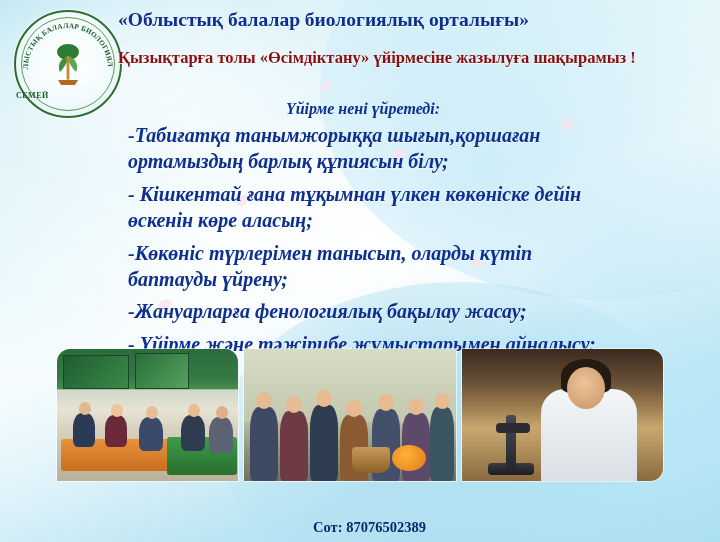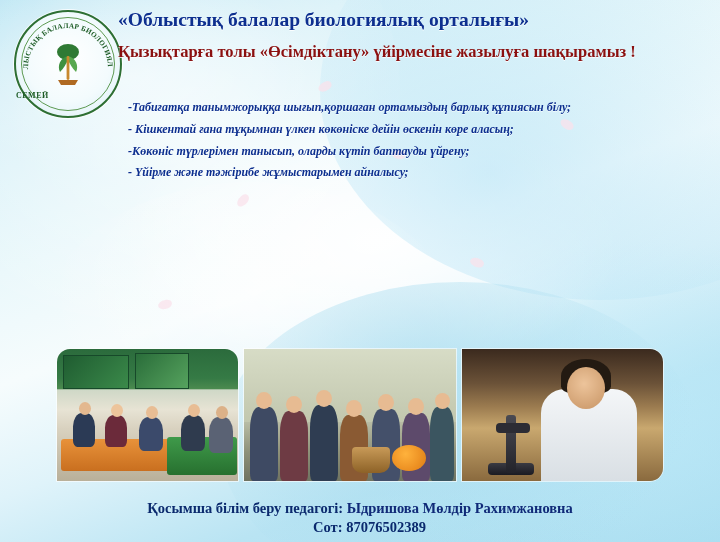--- a/index.html
+++ b/index.html
@@ -108,21 +108,21 @@
     text-align: left;
   }
   .title-main {
     font-size: 19.5px;
     font-weight: bold;
     color: #0d2f8f;
     line-height: 1.25;
     text-shadow: 0 1px 0 rgba(255,255,255,0.85);
   }
   .title-sub {
-    margin-top: 8px;
+    margin-top: 14px;
     font-size: 16.5px;
     font-weight: bold;
     color: #8a1010;
     line-height: 1.45;
     text-shadow: 0 1px 0 rgba(255,255,255,0.8);
   }
 
   .body-block {
     position: absolute;
     left: 128px;
@@ -132,21 +132,21 @@
   }
   .lead {
     text-align: center;
     font-size: 16px;
     font-weight: bold;
     font-style: italic;
     color: #0d2f8f;
     margin-bottom: 4px;
   }
   .item {
-    font-size: 12px;
+    font-size: 20px;
     font-weight: bold;
     font-style: italic;
     color: #0d2f8f;
     line-height: 1.32;
     margin-bottom: 6px;
     text-shadow: 0 1px 0 rgba(255,255,255,0.7);
   }
 
   
   .photos {
@@ -312,23 +312,25 @@
     </svg>
     <div class="logo-bottom">СЕМЕЙ</div>
   </div>
 
   <div class="title-block">
     <div class="title-main">«Облыстық балалар биологиялық орталығы»</div>
     <div class="title-sub">Қызықтарға толы «Өсімдіктану» үйірмесіне жазылуға шақырамыз !</div>
   </div>
 
   <div class="body-block">
+    <div class="lead">Үйірме нені  үйретеді:</div>
     <div class="item">-Табиғатқа танымжорыққа шығып,қоршаған ортамыздың барлық құпиясын білу;</div>
     <div class="item">-  Кішкентай ғана тұқымнан үлкен көкөніске дейін өскенін көре аласың;</div>
     <div class="item">-Көкөніс түрлерімен танысып, оларды күтіп баптауды үйрену;</div>
+    <div class="item">-Жануарларға фенологиялық бақылау жасау;</div>
     <div class="item">- Үйірме және  тәжірибе жұмыстарымен айналысу;</div>
   </div>
 
   <div class="photos">
 
     <div class="photo p1">
       <div class="p1-bg"></div>
       <div class="panel"></div>
       <div class="panel2"></div>
       <div class="desk"></div>
@@ -372,23 +374,19 @@
       <div class="hair"></div>
       <div class="head"></div>
       <div class="scope-base"></div>
       <div class="scope"></div>
       <div class="scope-arm"></div>
     </div>
 
   </div>
 
   <div class="footer">
-    <div class="line1">
-      <span>Қосымша білім беру педагогі:</span>
-      <span class="name">Ыдришова Мөлдір Рахимжановна</span>
-    </div>
     <div class="line2">
       <span>Сот:</span>
       <span>87076502389</span>
     </div>
   </div>
 
 </div>
 
 </body></html>

